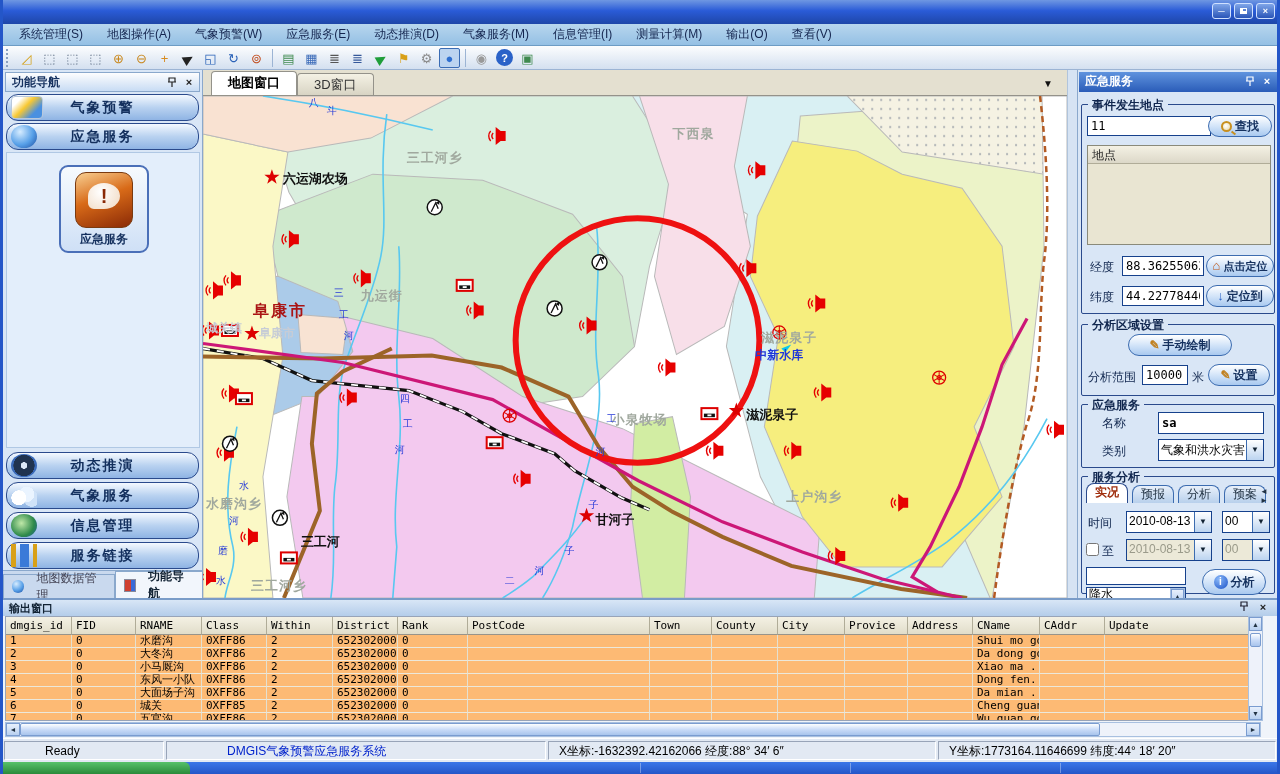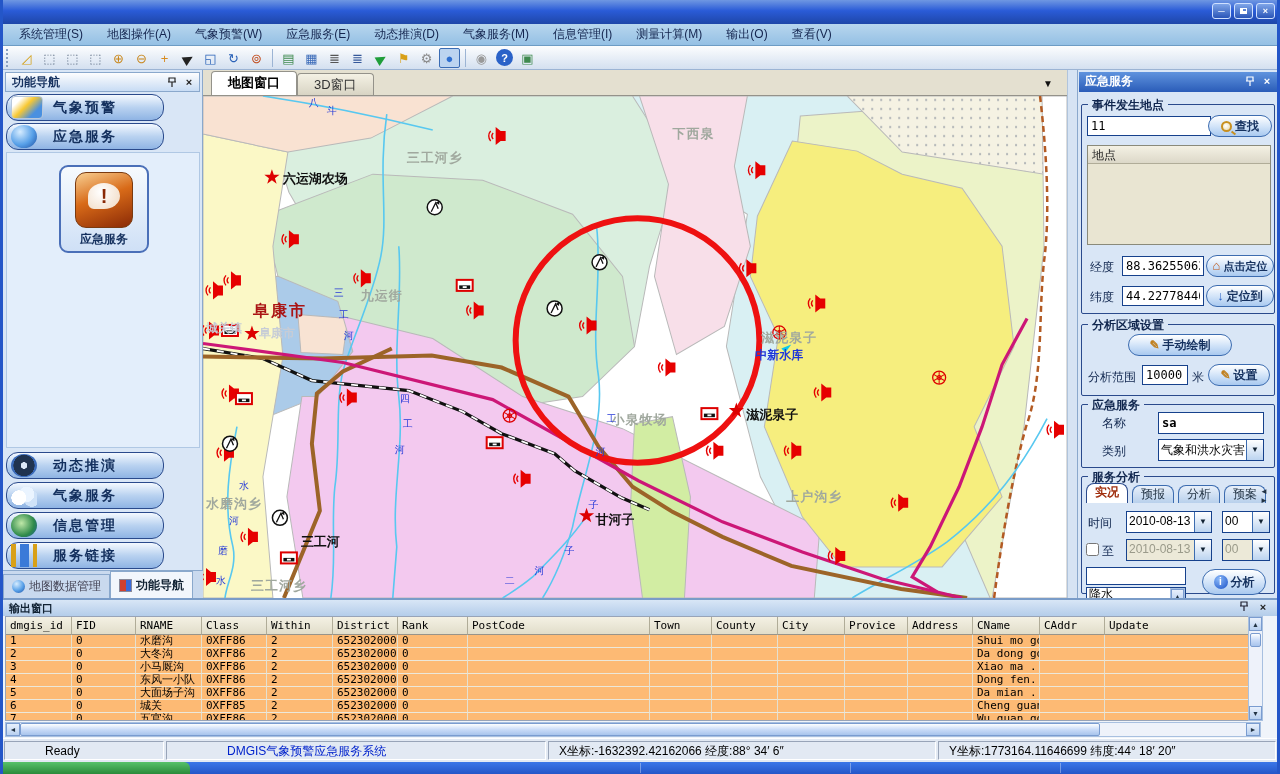--- a/index.html
+++ b/index.html
@@ -23,39 +23,39 @@
   .tbtn.active{border:1px solid #3a6cb4;background:#bcd4f0;}
   .tbtn.round{border-radius:50%;font-weight:bold;font-size:11px;width:17px;height:17px;line-height:16px;margin:0 3px;}
   .tsep{width:1px;height:18px;background:#9cb4d4;margin:0 4px;}
   
   .panel-hdr-light{position:absolute;left:2px;top:2px;right:2px;height:20px;background:linear-gradient(#fdfdfe,#c8dcf4);border:1px solid #8aa8cc;font-size:12px;font-weight:bold;color:#15305e;line-height:18px;padding-left:6px;}
   .hdr-tools{position:absolute;right:4px;top:3px;display:flex;gap:6px;align-items:center;}
   .pin-ic,.x-ic{width:12px;height:12px;font-size:11px;line-height:12px;text-align:center;color:#222;font-weight:bold;}
   svg.pin{width:10px;height:11px;}
   
   #navpanel{position:absolute;left:0;top:70px;width:200px;height:528px;background:#d9e6f6;border-right:1px solid #8aa8cc;}
-  .navbtn{position:absolute;left:3px;width:158px;height:27px;border:1px solid #2a4a8c;border-radius:12px;background:linear-gradient(#f4f9ff,#b9d2f0 50%,#8fb4e4);display:flex;align-items:center;justify-content:center;font-size:14px;font-weight:bold;color:#14305e;letter-spacing:2px;}
+  .navbtn{position:absolute;left:3px;width:193px;height:27px;border:1px solid #2a4a8c;border-radius:12px;background:linear-gradient(#f4f9ff,#b9d2f0 50%,#8fb4e4);display:flex;align-items:center;justify-content:center;font-size:14px;font-weight:bold;color:#14305e;letter-spacing:2px;}
   .navbtn .ic{position:absolute;left:4px;top:1px;width:32px;height:23px;}
   .ic{display:inline-block;}
   .ic-weather-warning{background:linear-gradient(135deg,#fff 20%,#f8c832 45%,#4a90e0 75%);border-radius:4px;border:1px solid #b8c8dc;}
   .ic-globe{background:radial-gradient(circle at 35% 30%,#d6ecff,#57a0e8 55%,#1a4a9e);border-radius:50%;width:26px!important;height:23px;}
   .ic-film{background:radial-gradient(circle at 50% 50%,#dce8f8 0 18%,#20334f 20% 60%,#3a6ab8 62%);border-radius:50%;width:26px!important;}
   .ic-cloud{background:radial-gradient(circle at 30% 60%,#fff 0 32%,transparent 33%),radial-gradient(circle at 60% 45%,#eaf4ff 0 38%,transparent 39%),radial-gradient(circle at 80% 65%,#cfe2f8 0 30%,transparent 31%);}
   .ic-globe-tools{background:radial-gradient(circle at 40% 40%,#bfe8a8,#2f8a4a 60%,#1a5a9e);border-radius:50%;width:26px!important;box-shadow:6px 6px 0 -9px #e89020;}
   .ic-link{background:linear-gradient(90deg,#d8a018 0 5px,transparent 5px 9px,#3a7ad8 9px 18px,transparent 18px 22px,#d8a018 22px 27px);}
   #navcontent{position:absolute;left:3px;top:82px;width:194px;height:296px;background:#e3eefb;border:1px solid #b0c8e4;}
   .bigbtn{position:absolute;left:52px;width:90px;height:88px;border:2px solid #4a6fb8;border-radius:9px;background:linear-gradient(#f6fafe,#cfe0f6);text-align:center;}
   .bigbtn .cap{position:absolute;bottom:3px;width:100%;font-size:12px;font-weight:bold;color:#14305e;}
   .ic-alert{position:absolute;left:14px;top:5px;width:58px;height:56px;border-radius:11px;background:linear-gradient(160deg,#f8cf92,#d86a18 45%,#8a2a06);border:1px solid #7a3a10;}
   .ic-alert::after{content:"!";position:absolute;left:12px;top:10px;width:32px;height:26px;background:radial-gradient(circle at 40% 35%,#fff,#f0d8c0);border-radius:50% 50% 50% 6px;color:#8a2a06;font-size:20px;font-weight:bold;line-height:26px;}
   .ic-notepad{position:absolute;left:18px;top:5px;width:52px;height:56px;background:repeating-linear-gradient(#fff 0 9px,#c8d0d8 9px 10px),linear-gradient(#fff,#e8ecf2);border:1px solid #8898b0;border-radius:6px;}
   .ic-notepad::after{content:"";position:absolute;left:10px;top:0;width:1px;height:100%;background:#e05050;}
   
   #navtabs{position:absolute;left:0;bottom:0;width:200px;height:28px;background:#c9d9ee;border-top:1px solid #8aa8cc;display:flex;align-items:flex-end;}
-  .ntab{height:24px;display:flex;align-items:center;gap:4px;font-size:12px;color:#445;padding:0 8px;border:1px solid #8aa8cc;border-bottom:none;background:#c9d9ee;}
+  .ntab{height:24px;display:flex;align-items:center;gap:12px;font-size:12px;color:#445;padding:0 8px;border:1px solid #8aa8cc;border-bottom:none;background:#c9d9ee;}
   .ntab.active{background:#f2f6fc;font-weight:bold;color:#123;height:27px;}
   .ic-map-data{width:13px;height:13px;border-radius:50%;background:radial-gradient(circle at 35% 30%,#d6ecff,#57a0e8 55%,#1a4a9e);}
   .ic-nav-sq{width:13px;height:13px;background:linear-gradient(90deg,#d04030 0 6px,#3a6ad8 6px);border:1px solid #889;}
   
   #maparea{position:absolute;left:200px;top:70px;width:864px;height:528px;background:#ece8d8;}
   #maptabs{position:absolute;left:0;top:0;width:100%;height:26px;background:#e4e0d0;border-bottom:1px solid #94928a;display:flex;align-items:flex-end;padding-left:8px;}
   .mtab{height:22px;padding:0 16px;font-size:13px;border:1px solid #94928a;border-bottom:none;border-radius:4px 4px 0 0;background:linear-gradient(#f4f1e4,#d8d4c4);color:#333;line-height:21px;}
   .mtab.active{background:#fff;font-weight:bold;color:#000;height:24px;}
   #maplist-dd{position:absolute;right:14px;top:8px;font-size:10px;color:#111;}
   #map-canvas{position:absolute;left:0;top:26px;width:864px;height:502px;background:#fff;}

